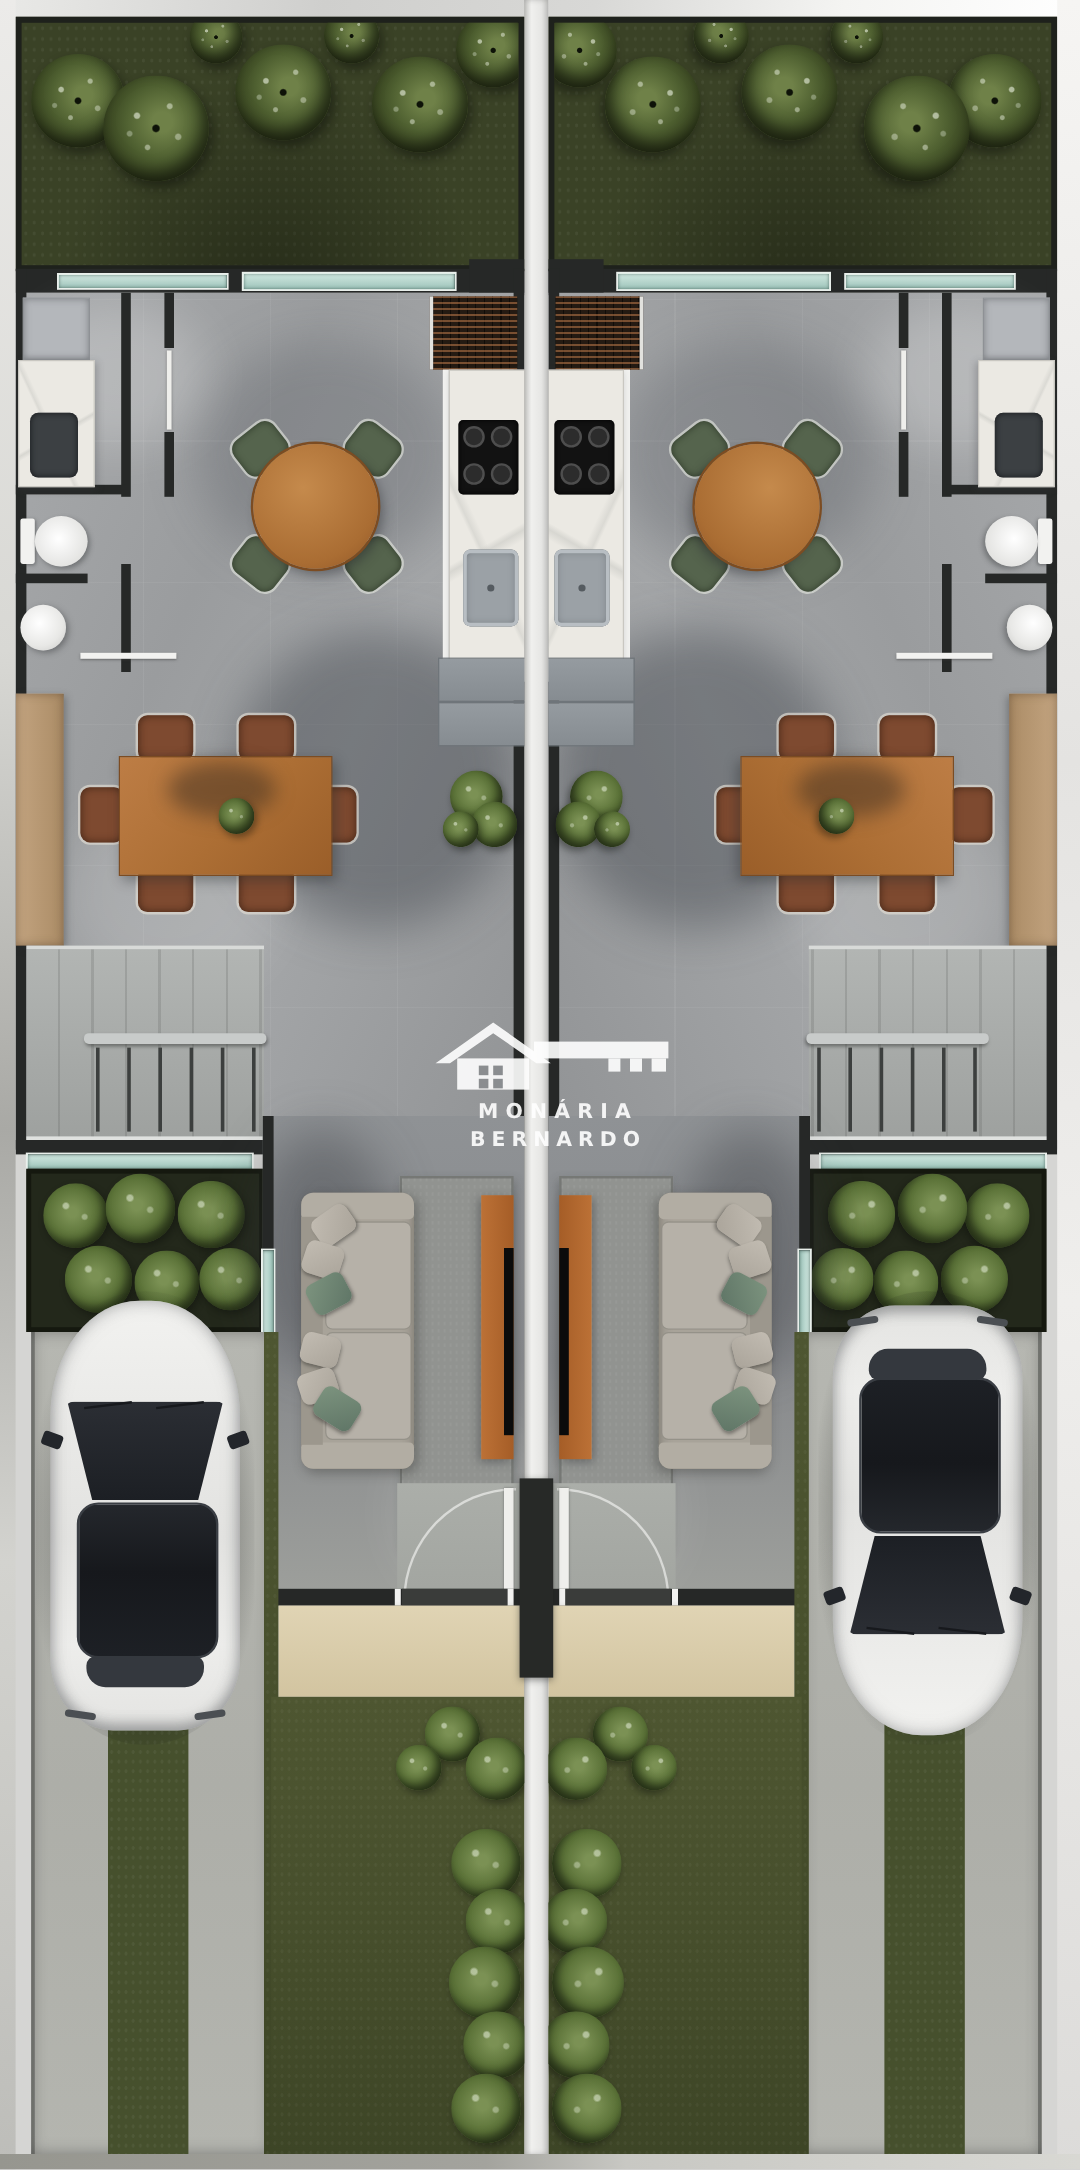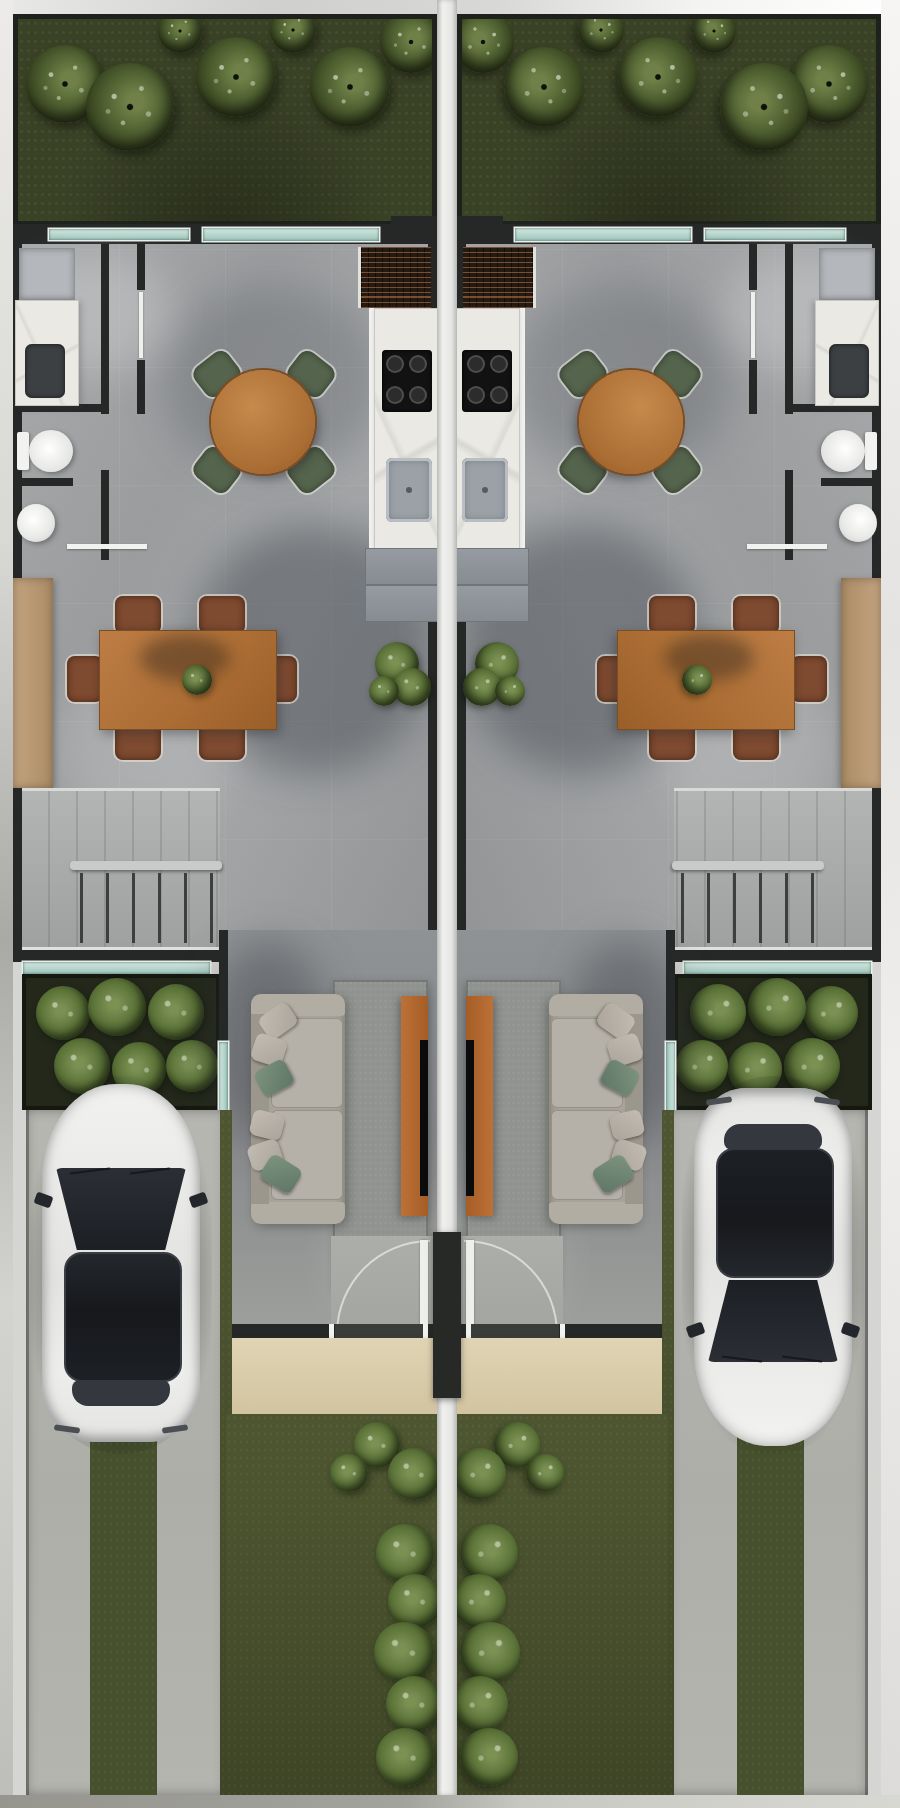--- a/index.html
+++ b/index.html
@@ -488,14 +488,34 @@
       <div class="bush" style="left:160px;top:262px;width:56px;height:56px;"></div>
       <div class="bush" style="left:150px;top:314px;width:58px;height:58px;"></div>
     </div>
   </div>
 
   <div class="abs entry-divider-wall"></div>
   <div class="abs margin-left"></div>
   <div class="abs margin-right"></div>
   <div class="abs sidewalk"></div>
 
+  <div class="abs watermark">
+    <svg width="206" height="66" viewBox="0 0 206 66">
+      <g fill="#ffffff">
+        <path d="M4 40 L52 6 L100 40 L88 40 L52 15 L16 40 Z"></path>
+        <rect x="22" y="36" width="60" height="26"></rect>
+        <rect x="86" y="22" width="112" height="14"></rect>
+        <rect x="148" y="36" width="10" height="11"></rect>
+        <rect x="166" y="36" width="10" height="11"></rect>
+        <rect x="184" y="36" width="12" height="11"></rect>
+      </g>
+      <g fill="#8a8d90">
+        <rect x="40" y="42" width="8" height="8"></rect>
+        <rect x="52" y="42" width="8" height="8"></rect>
+        <rect x="40" y="53" width="8" height="8"></rect>
+        <rect x="52" y="53" width="8" height="8"></rect>
+      </g>
+    </svg>
+    <div class="wm-line">MONÁRIA</div>
+    <div class="wm-line" style="letter-spacing:5px;">BERNARDO</div>
+  </div>
 
 </div>
 
 </body></html>

